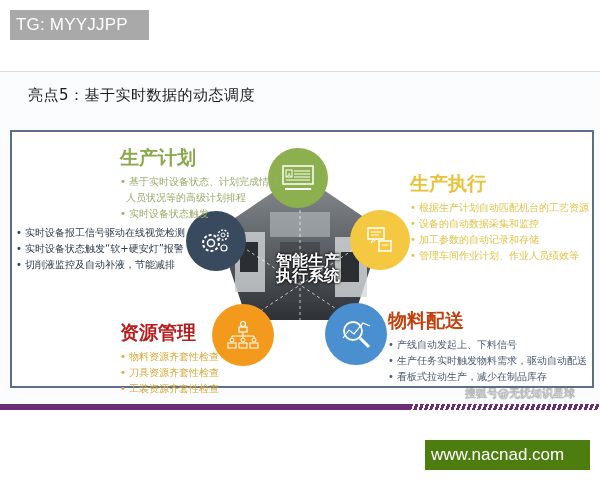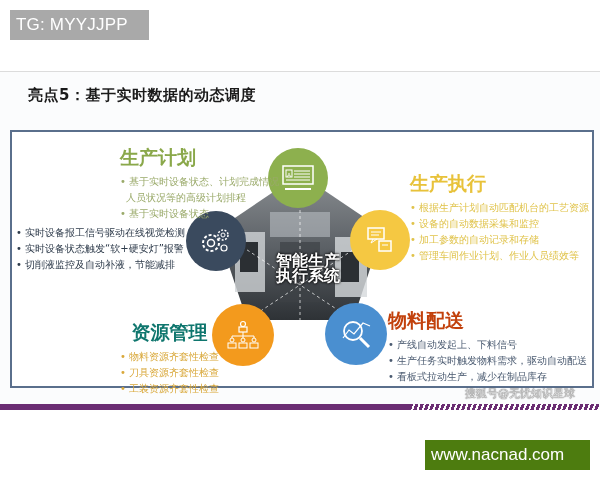--- a/index.html
+++ b/index.html
@@ -9,41 +9,41 @@
 
   .wm-top { position: absolute; left: 10px; top: 10px; width: 139px; height: 30px;
     background: #a9a9a9; color: #fff; font-family: "Liberation Sans", sans-serif;
     font-size: 17px; line-height: 30px; padding-left: 6px; letter-spacing: 0.2px; }
   .wm-bottom { position: absolute; left: 425px; top: 440px; width: 165px; height: 30px;
     background: #4d7c0f; color: #fff; font-family: "Liberation Sans", sans-serif;
     font-size: 17px; line-height: 30px; padding-left: 6px; }
 
   .slide { position: absolute; left: 0; top: 71px; width: 600px; height: 338px;
     background: #fbfcfd; border-top: 1px solid #dcdcdc; }
-  .slide-title { position: absolute; left: 28px; top: 14px; font-size: 15px; font-weight: bold;
+  .slide-title { position: absolute; left: 28px; top: 14px; font-size: 15px; font-weight: normal;
     color: #1a1a1a; letter-spacing: 0.5px; }
   .panel { position: absolute; left: 10px; top: 58px; width: 584px; height: 258px;
     border: 2px solid #5a6f8c; background: #ffffff; }
   .bar { position: absolute; left: 0; top: 332px; width: 600px; height: 6px; background: #6b2d73; }
   .bar-stripes { position: absolute; left: 410px; top: 332px; width: 190px; height: 6px;
     background: repeating-linear-gradient(110deg, #6b2d73 0 3px, #ffffff 3px 5px); }
   .sohu { position: absolute; left: 465px; top: 314px; font-size: 11px; color: #e8e8e8;
     text-shadow: 0 0 1px #555, 0 0 1px #555; }
 
   .section { position: absolute; }
   .sec-title { font-size: 19px; font-weight: bold; margin-bottom: 3px; }
   .sec-item { font-size: 10px; line-height: 16px; white-space: nowrap; }
 
   .green .sec-title { color: #8aa84a; }
   .green .sec-item { color: #9aaa6a; }
   .yellow .sec-title { color: #e8c23a; }
   .yellow .sec-item { color: #e0c34a; }
   .navy .sec-title { color: #2d3a4a; }
   .navy .sec-item { color: #2d3a4a; }
-  .orange .sec-title { color: #0f766e; text-align: center; }
+  .orange .sec-title { color: #b91c1c; }
   .orange .sec-item { color: #d9a83a; }
   .blue .sec-title { color: #c2410c; }
   .blue .sec-item { color: #4a5a70; }
 
   .pentagon { position: absolute; left: 217px; top: 173px; width: 170px; height: 150px; }
   .circle { position: absolute; border-radius: 50%; display: flex; align-items: center; justify-content: center; }
   .center-label { position: absolute; left: 270px; top: 253px; width: 70px; color: #fff;
     font-size: 16px; font-weight: bold; text-align: right; line-height: 15px;
     text-shadow: 0 0 3px #000, 0 0 2px #000; }
 </style>
@@ -142,21 +142,21 @@
       <circle cx="14" cy="13" r="9" fill="none" stroke="#fff" stroke-width="1.8"></circle>
       <line x1="21" y1="20" x2="30" y2="29" stroke="#fff" stroke-width="3"></line>
       <polyline points="4,20 10,12 15,16 24,5 31,8" fill="none" stroke="#fff" stroke-width="1.2"></polyline>
     </svg>
   </div>
 
   <div class="section green" style="left:120px;top:145px;">
     <div class="sec-title">生产计划</div>
     <div class="sec-item">• 基于实时设备状态、计划完成情况、</div>
     <div class="sec-item" style="padding-left:6px;">  人员状况等的高级计划排程</div>
-    <div class="sec-item">• 基于实时设备状态</div>
+    <div class="sec-item">• 实时设备状态触发</div>
   </div>
 
   <div class="section yellow" style="left:410px;top:171px;">
     <div class="sec-title">生产执行</div>
     <div class="sec-item">• 根据生产计划自动匹配机台的工艺资源</div>
     <div class="sec-item">• 设备的自动数据采集和监控</div>
     <div class="sec-item">• 加工参数的自动记录和存储</div>
     <div class="sec-item">• 管理车间作业计划、作业人员绩效等</div>
   </div>
 

